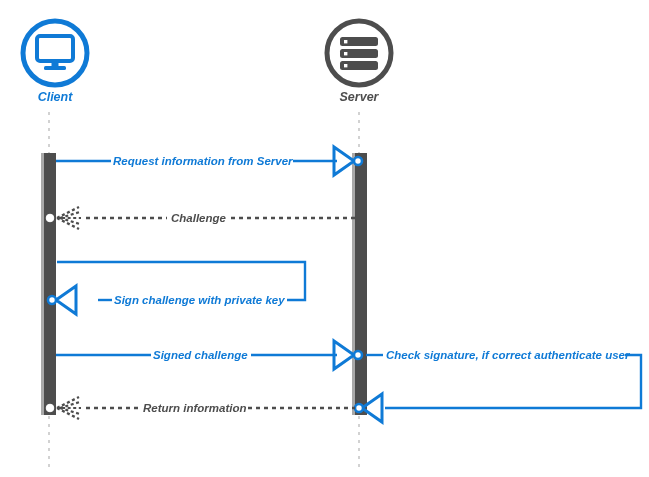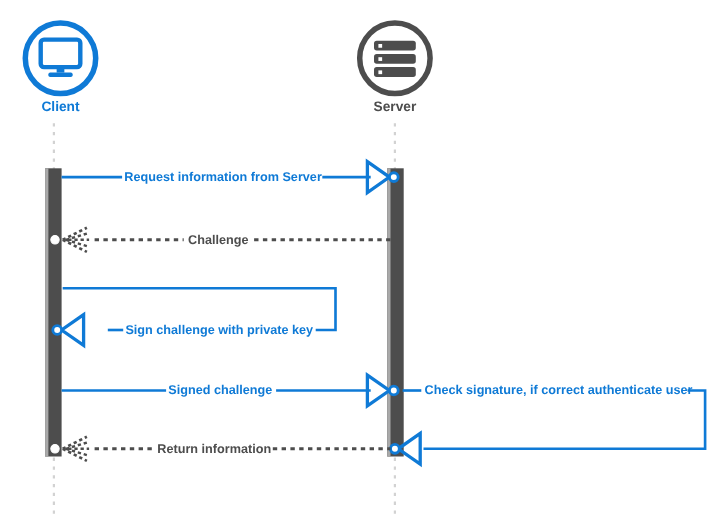--- a/index.html
+++ b/index.html
@@ -3,21 +3,21 @@
 <meta charset="utf-8">
 <style>
   html,body{margin:0;padding:0;}
   body{
     width:649px;height:477px;
     background:#ffffff;
     font-family:"Liberation Sans", sans-serif;
     overflow:hidden;
     position:relative;
   }
-  #stage{position:absolute;left:0;top:0;width:598px;height:477px;}
+  #stage{position:absolute;left:0;top:0;width:598px;height:477px;font-style:italic;}
   svg.diagram{display:block;width:649px;height:477px;}
 
   .lbl{
     font-family:"Liberation Sans", sans-serif;
     font-weight:bold;
     font-size:11.5px;
     dominant-baseline:middle;
   }
   .lbl-blue{fill:#0f7ad6;}
   .lbl-gray{fill:#4d4d4d;}

